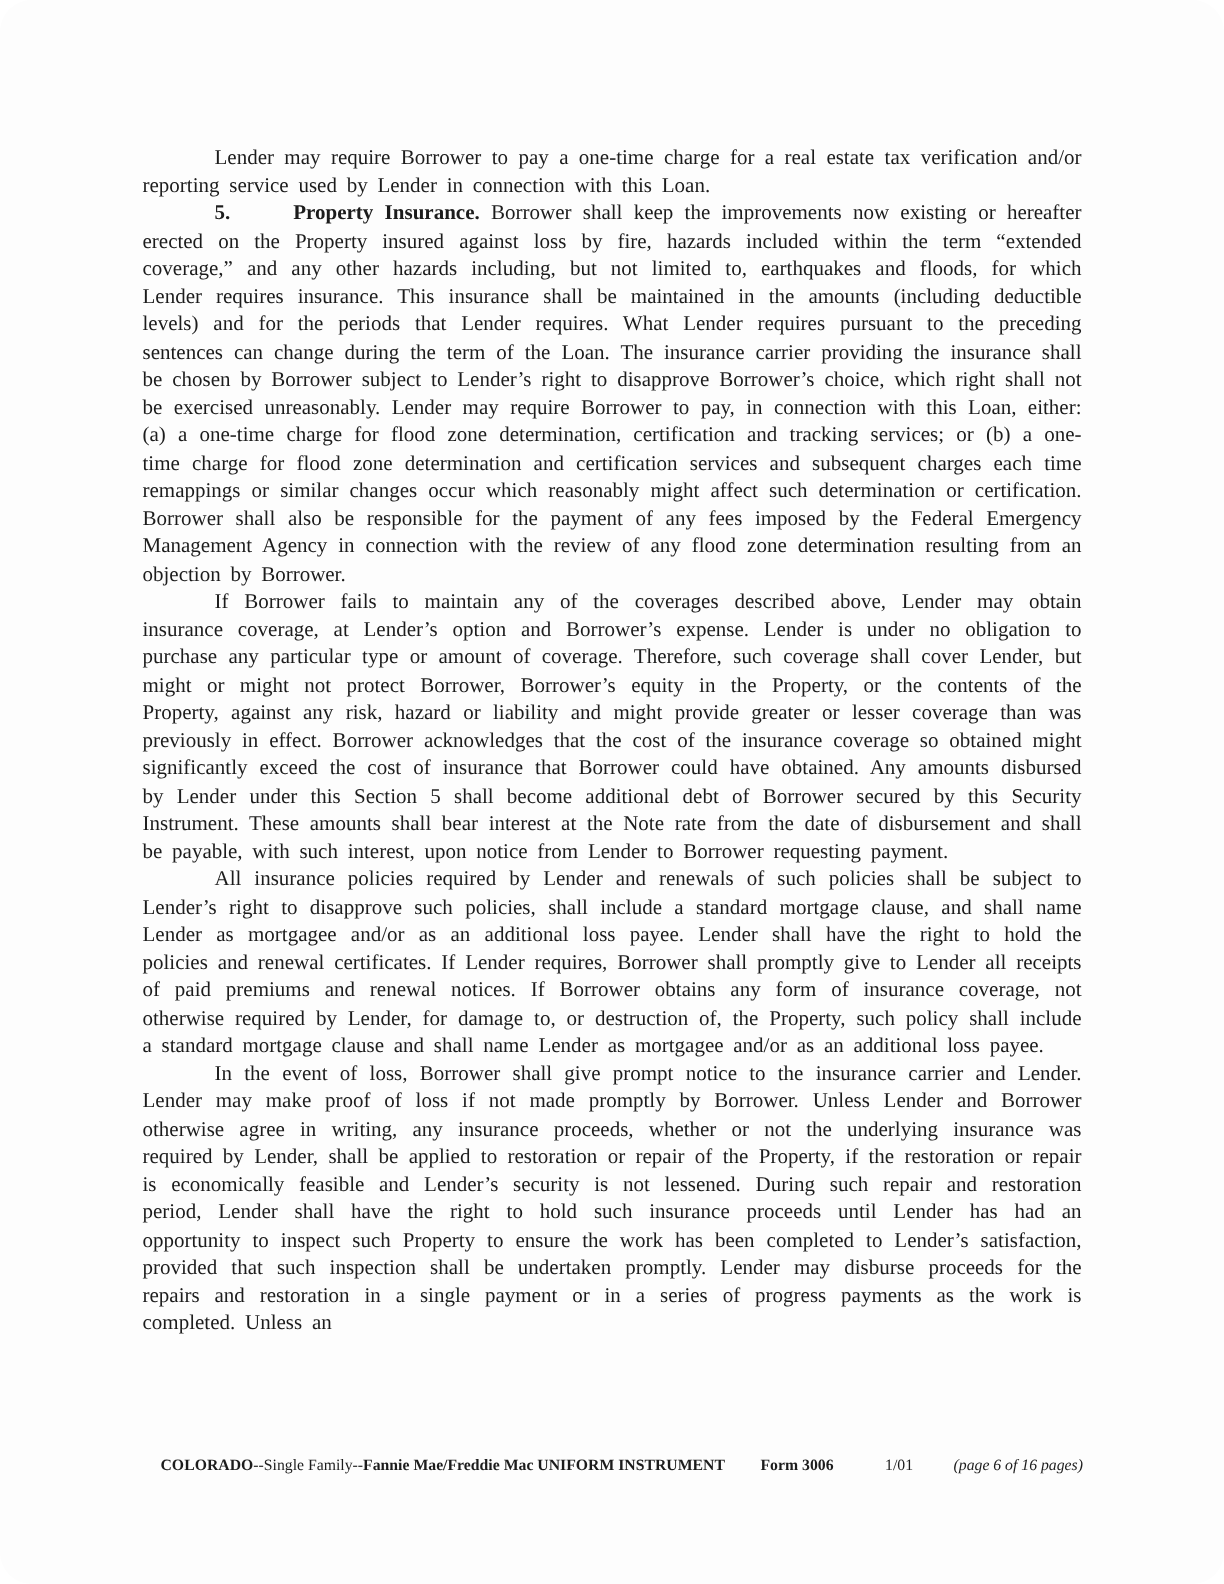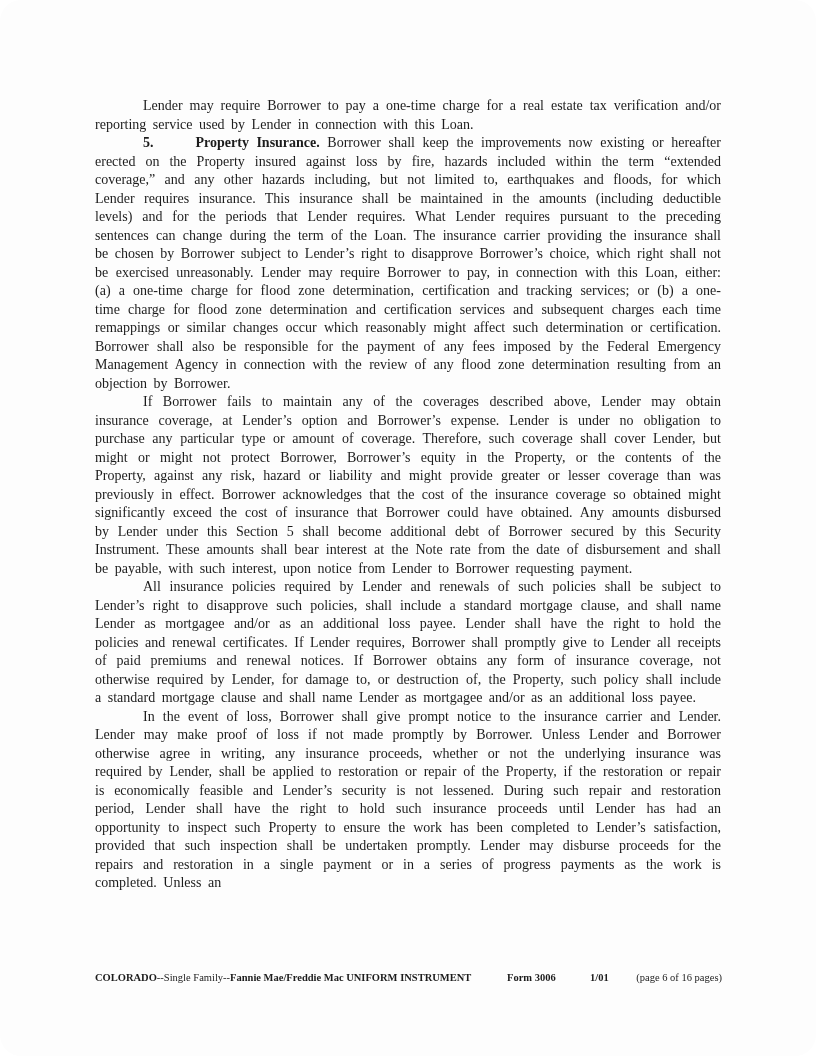--- a/index.html
+++ b/index.html
@@ -39,24 +39,24 @@
   .footer {
     position: absolute;
     left: 95px;
     top: 971px;
     width: 627px;
     height: 16px;
     font-size: 10.5px;
     line-height: 14px;
     white-space: nowrap;
   }
-  .footer .f-left   { position: absolute; left: 0; }
+  .footer .f-left   { position: absolute; left: 12px; }
   .footer .f-form   { position: absolute; left: 412px; font-weight: bold; }
-  .footer .f-ver    { position: absolute; left: 495px; font-weight: bold; }
-  .footer .f-page   { position: absolute; right: 0; }
+  .footer .f-ver    { position: absolute; left: 495px; font-weight: normal; }
+  .footer .f-page   { position: absolute; right: 0; font-style: italic; }
 </style>
 </head>
 <body>
 
 <div class="page">
 
   <div class="content">
 
     <p class="para">Lender may require Borrower to pay a one-time charge for a real estate tax verification and/or reporting service used by Lender in connection with this Loan.</p>
 

